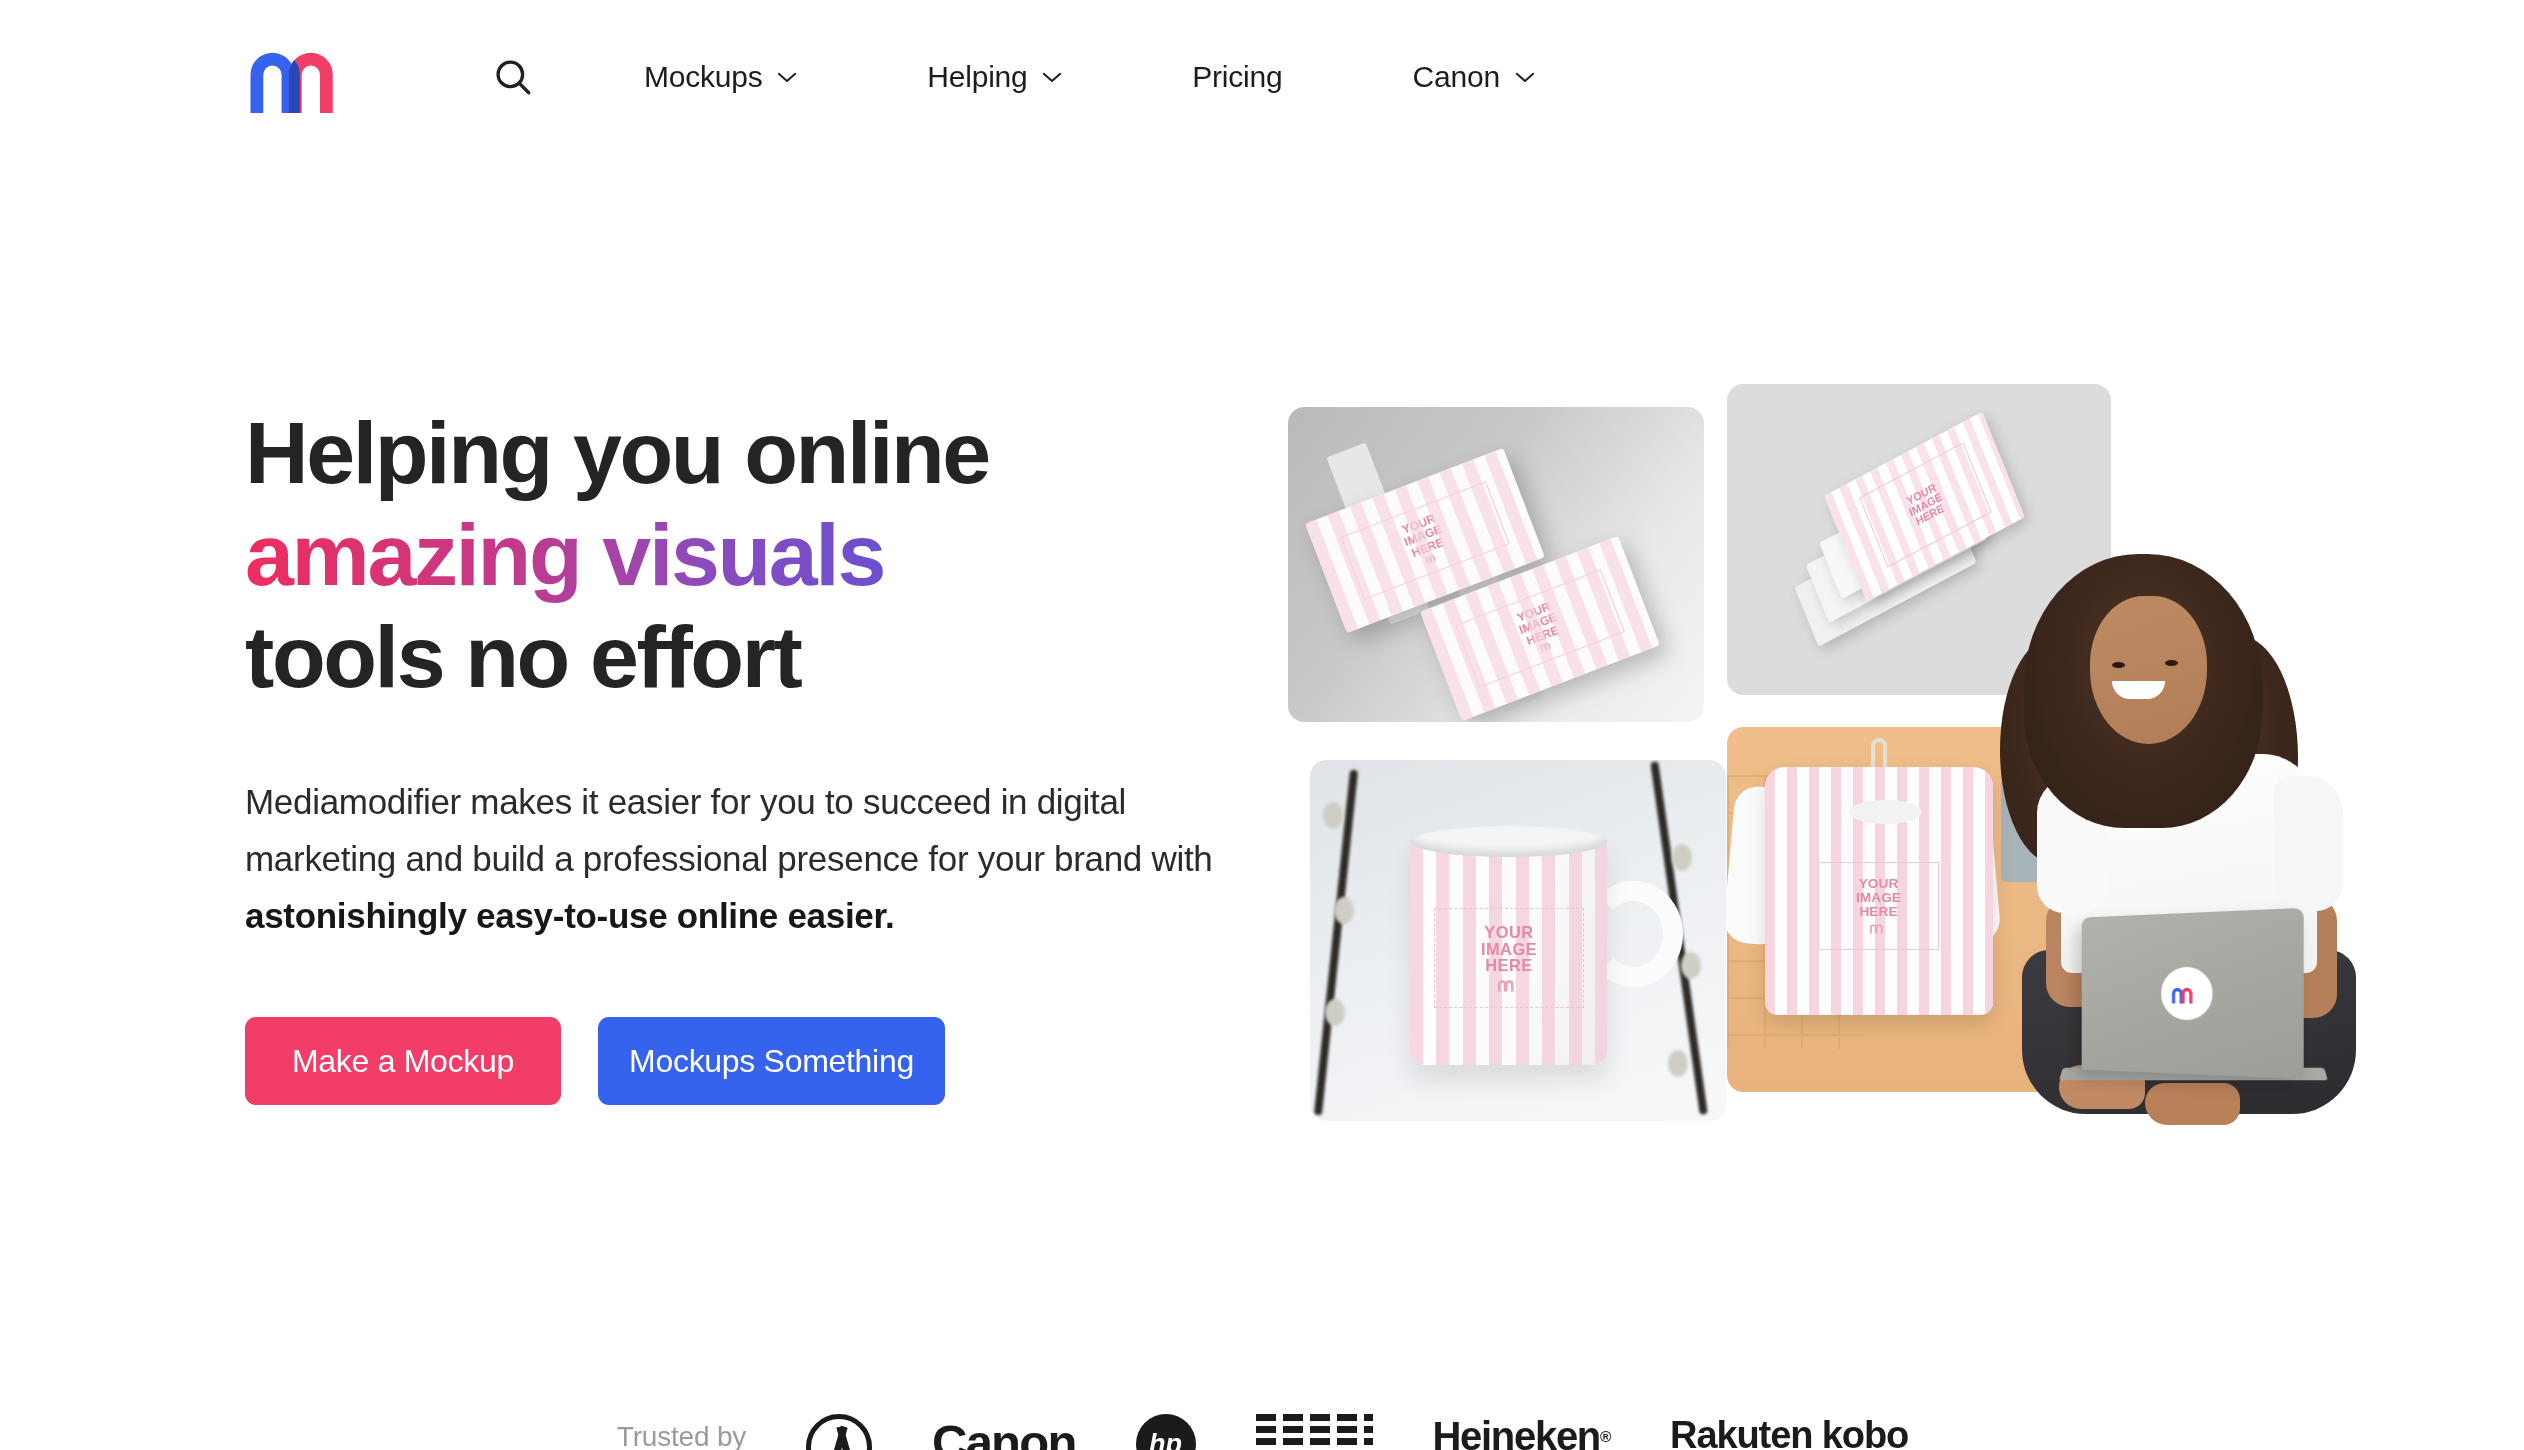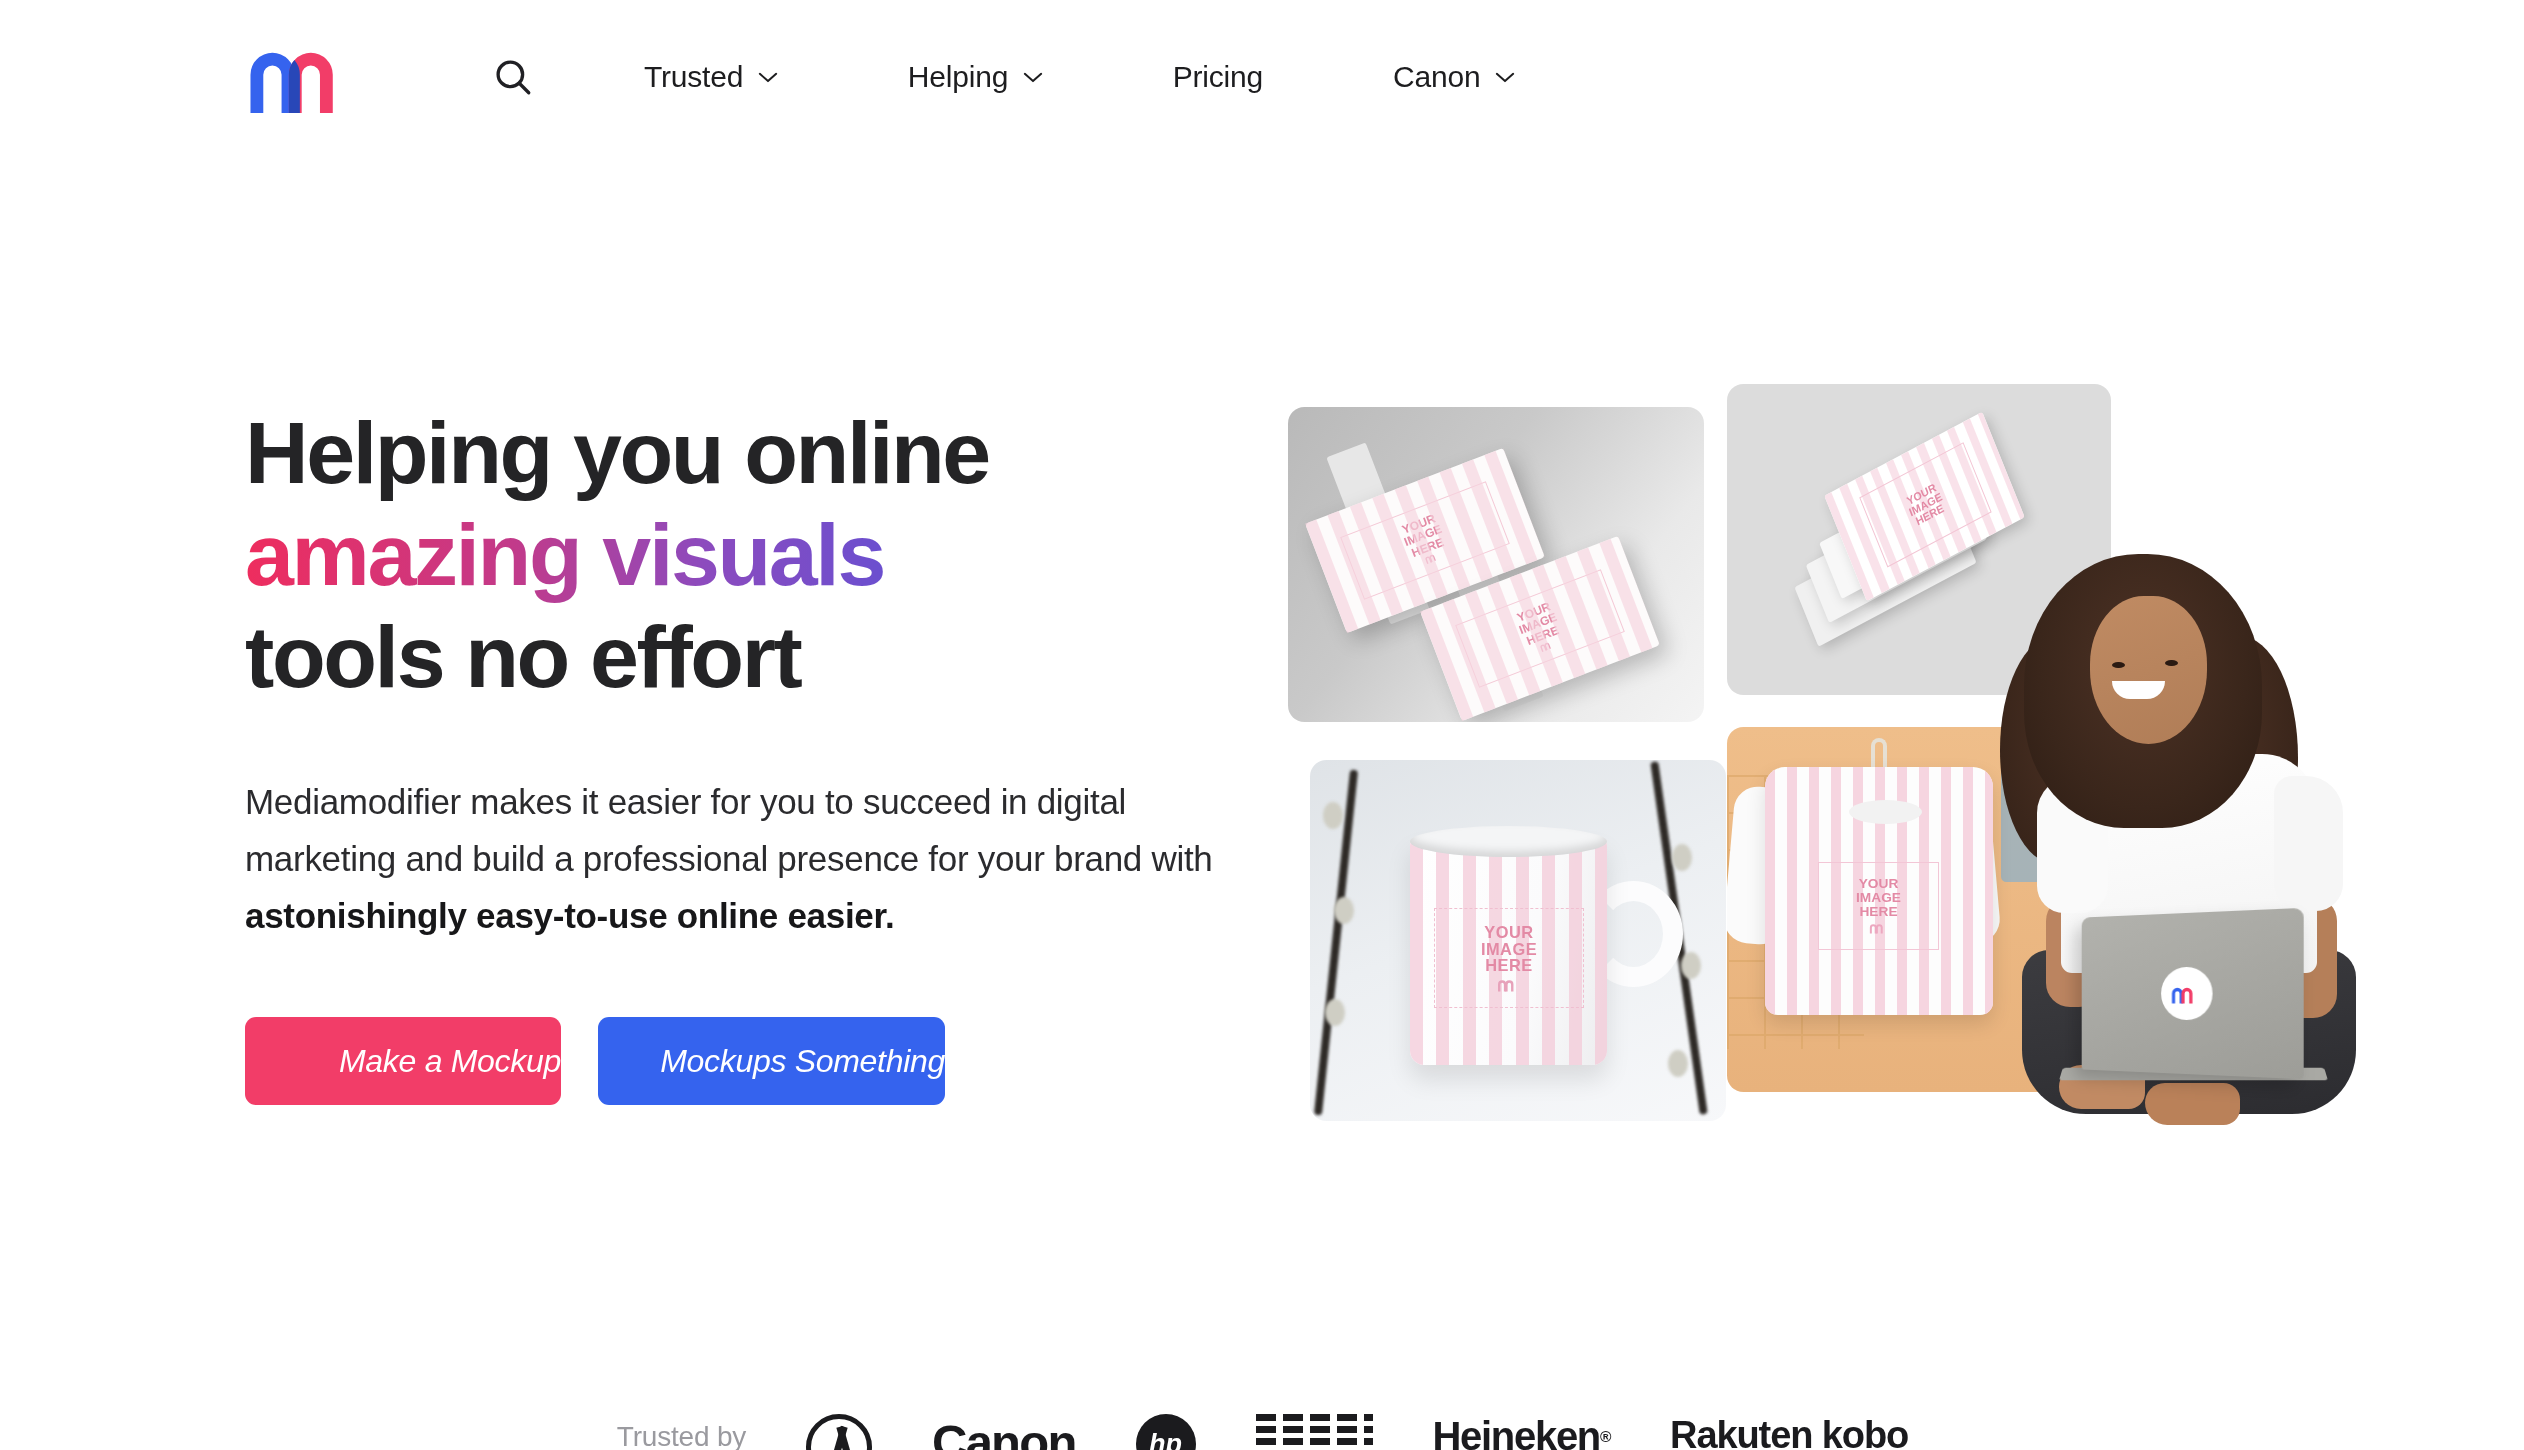--- a/index.html
+++ b/index.html
@@ -70,22 +70,21 @@
     font-size: 35px; line-height: 1.62; color: #2b2b2e;
     letter-spacing: -0.3px;
   }
   .subtext b { font-weight: bold; color: #171719; }
 
   .cta-row { margin-top: 73px; display: flex; align-items: center; }
   .btn {
     border: none; border-radius: 11px; color: #fff;
     font-size: 32px; font-family: "Liberation Sans", sans-serif;
     letter-spacing: -0.3px; padding: 25.6px 0; cursor: pointer;
-    text-align: right;
-    font-style: italic;
+    text-align: center;
   }
   .btn-pink { background: #f23d68; width: 316px; }
   .btn-blue { background: #3563ee; width: 347px; margin-left: 37px; }
 
   
   .collage { position: absolute; left: 1279px; top: 384px; width: 1023px; height: 895px; }
 
   .tile { position: absolute; border-radius: 16.4px; overflow: hidden; }
 
   
@@ -248,21 +247,21 @@
 
     <div class="search-btn">
       <svg viewBox="0 0 24 24" fill="none" stroke="#202024" stroke-width="1.9" stroke-linecap="round" xmlns="http://www.w3.org/2000/svg">
         <circle cx="10.5" cy="10.5" r="7"></circle>
           <line x1="15.6" y1="15.6" x2="21" y2="21"></line>
       </svg>
     </div>
 
     <nav class="nav">
       <div class="nav-item">
-        <span>Trusted</span>
+        <span>Mockups</span>
         <svg class="chev" viewBox="0 0 22 13" fill="none" stroke="#1d1d1f" stroke-width="2.2" stroke-linecap="round" stroke-linejoin="round">
           <polyline points="2,3 11,11 20,3"></polyline>
           </svg>
       </div>
       <div class="nav-item">
         <span>Helping</span>
         <svg class="chev" viewBox="0 0 22 13" fill="none" stroke="#1d1d1f" stroke-width="2.2" stroke-linecap="round" stroke-linejoin="round">
           <polyline points="2,3 11,11 20,3"></polyline>
           </svg>
       </div>

